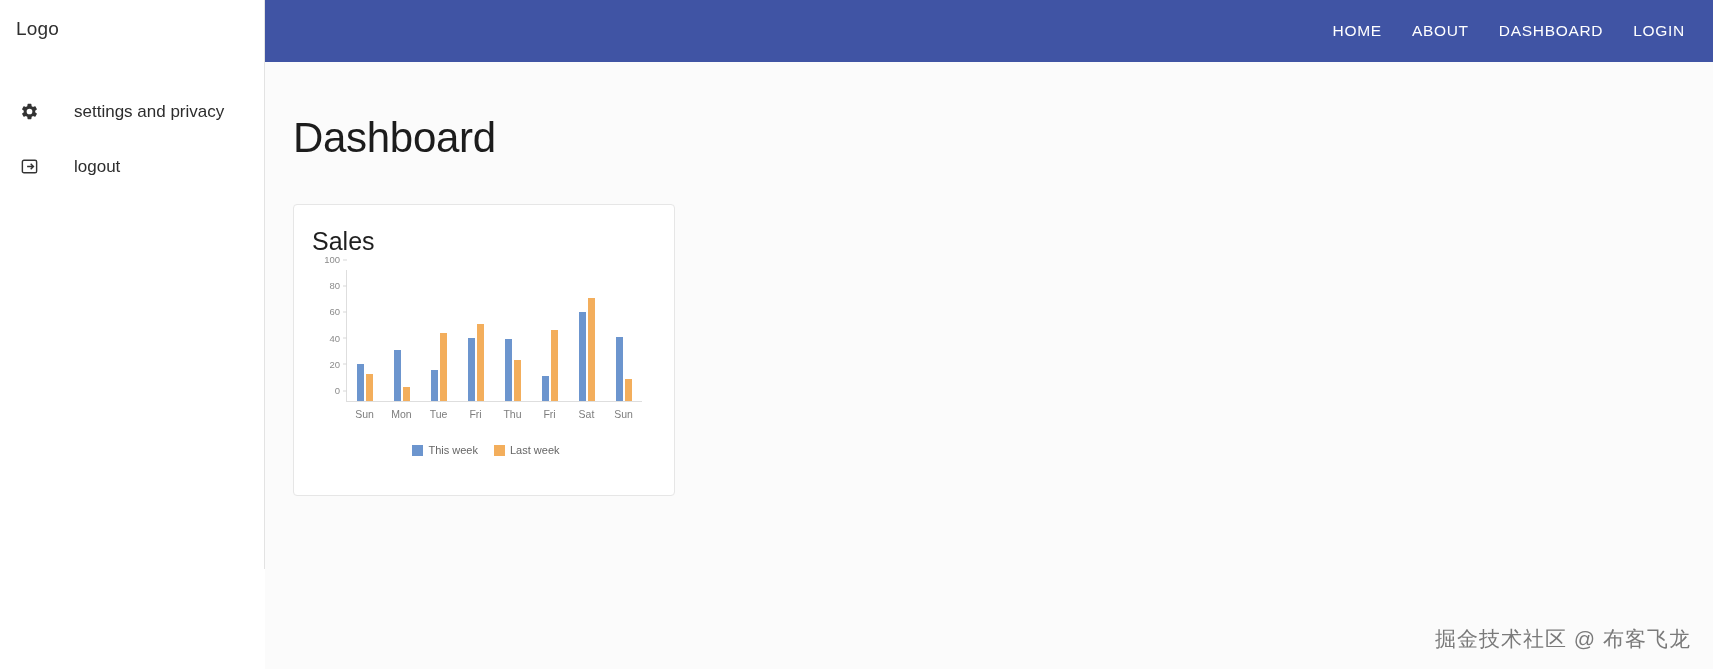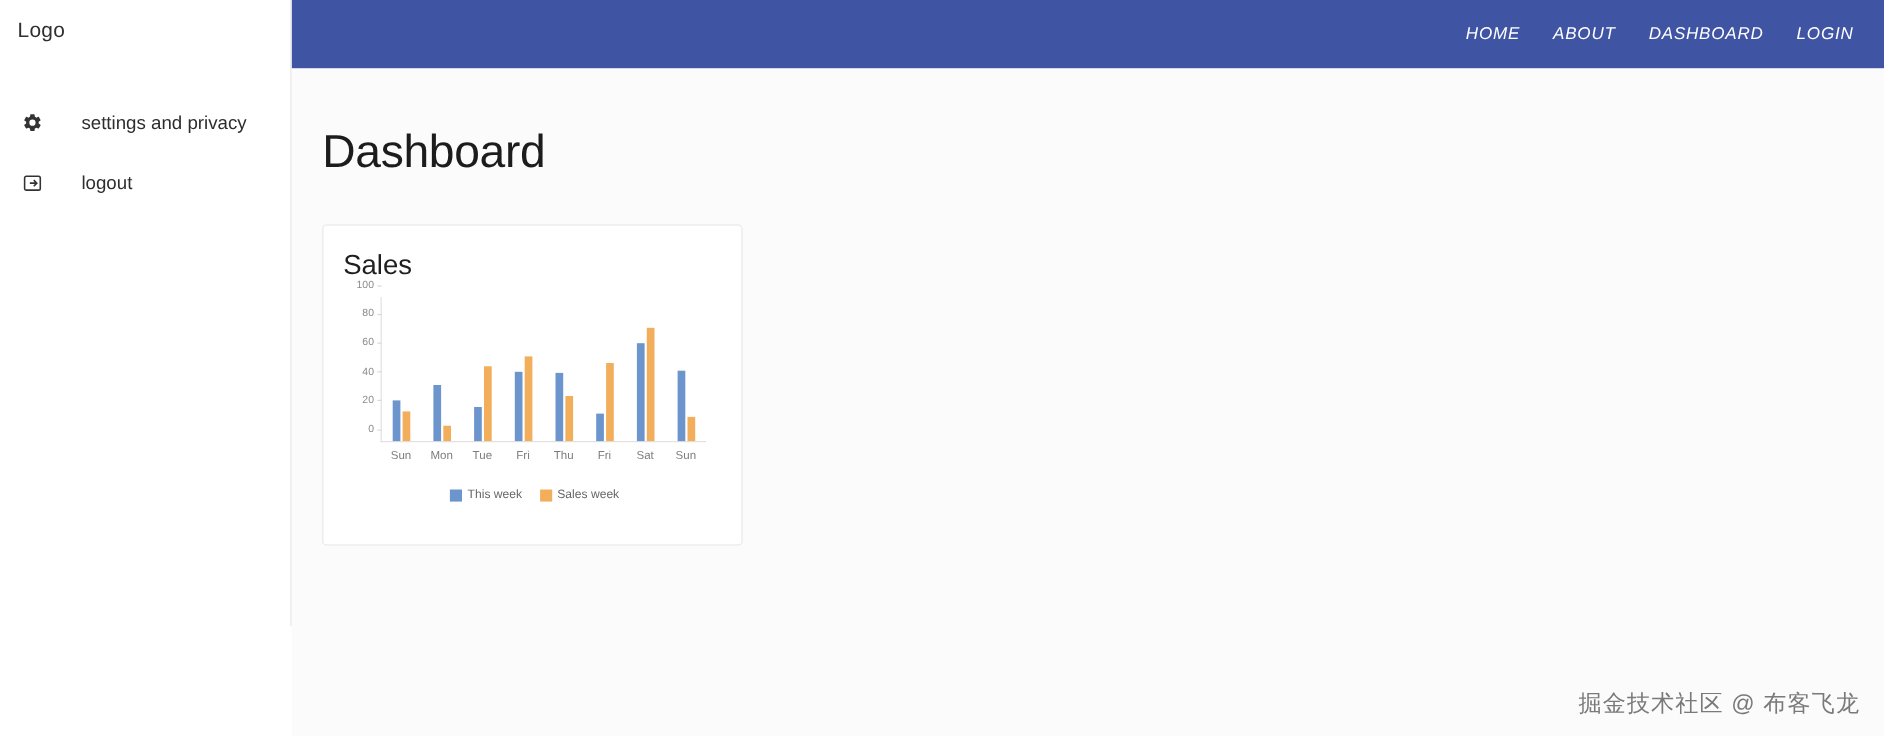--- a/index.html
+++ b/index.html
@@ -53,21 +53,20 @@
     background: #fbfbfb;
     height: 669px;
   }
   .topbar {
     height: 62px;
     background: #4054a4;
     display: flex;
     align-items: center;
     justify-content: flex-end;
     padding-right: 28px;
-    font-style: italic;
   }
   .nav-link {
     color: #ffffff;
     font-size: 15.5px;
     letter-spacing: .7px;
     margin-left: 30px;
     text-decoration: none;
     cursor: pointer;
     white-space: nowrap;
   }
@@ -286,21 +285,21 @@
               <div class="xtick">Sat</div>
               <div class="xtick">Sun</div>
             </div>
           <div class="legend">
               <div class="legend-item">
                 <span class="swatch this" style="background: rgb(108, 149, 206);"></span>
                 <span class="legend-label">This week</span>
               </div>
               <div class="legend-item">
                 <span class="swatch last" style="background: rgb(243, 174, 92);"></span>
-                <span class="legend-label">Sales week</span>
+                <span class="legend-label">Last week</span>
               </div>
             </div>
         </div>
       </div>
     </div>
 
     <div class="watermark">掘金技术社区 @ 布客飞龙</div>
 
   </section>
 </div>

